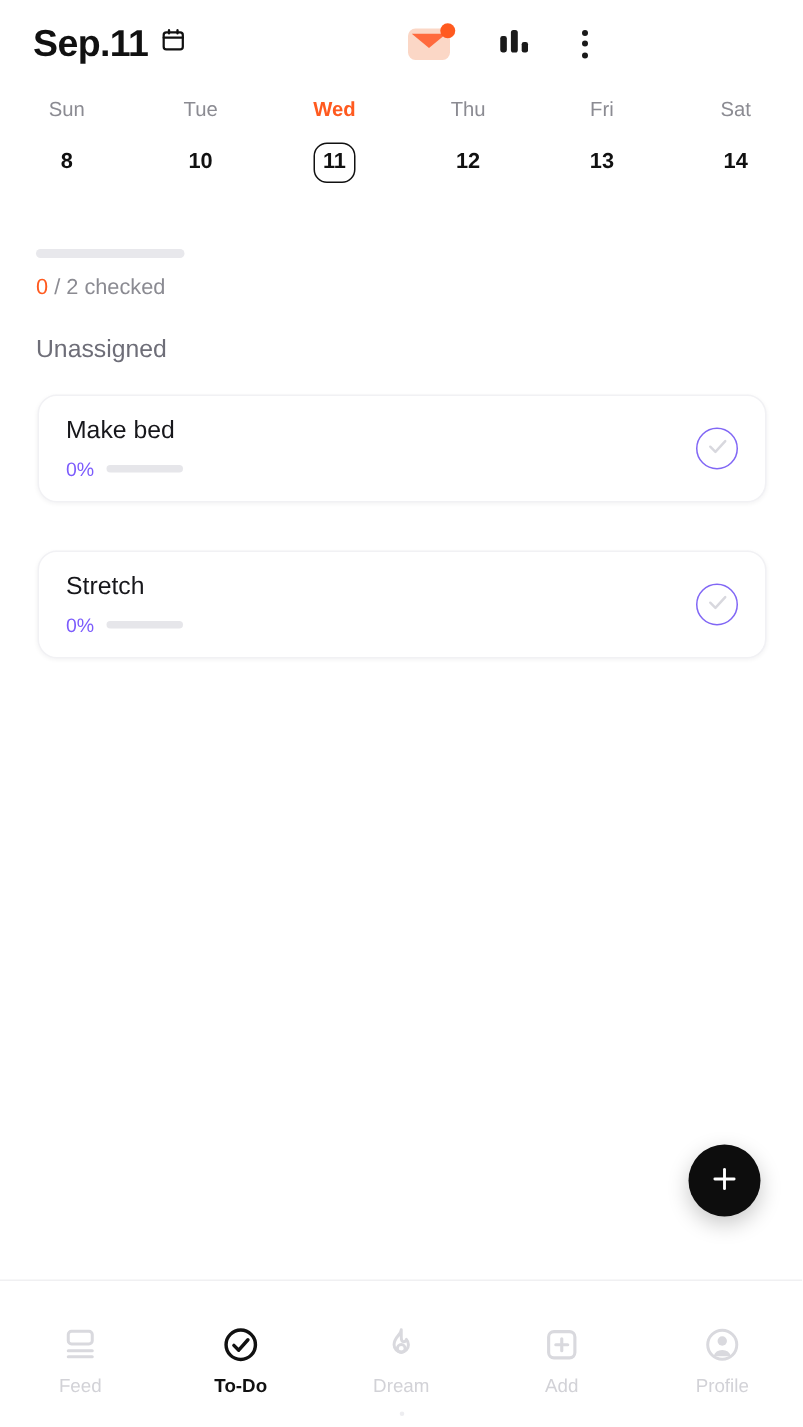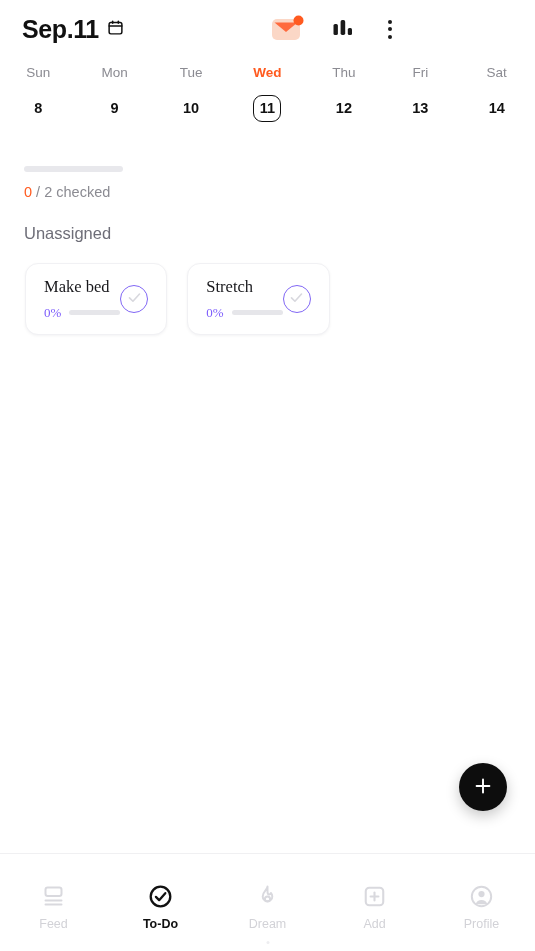--- a/index.html
+++ b/index.html
@@ -144,23 +144,22 @@
     color: #6e6e78;
     line-height: 1;
   }
 
   
   .task-list {
     position: absolute;
     top: 263px; left: 25px;
     width: 486px;
     display: flex;
-    flex-direction: row;
-    gap: 20px;
-    font-family: Liberation Serif, serif;
+    flex-direction: column;
+    gap: 32px;
   }
   .task-card {
     position: relative;
     height: 72px;
     background: #ffffff;
     border: 1px solid #f1f1f4;
     border-radius: 13px;
     box-shadow: 0 1px 3px rgba(20,20,40,0.05);
     display: flex;
     align-items: center;
@@ -308,26 +307,20 @@
   </div>
 
   <div class="week">
     <div class="day">
       <span class="day-name">Sun</span>
       <span class="day-num-box">
         <span class="day-num">8</span>
       </span>
     </div>
     <div class="day">
-      <span class="day-name">Mon</span>
-      <span class="day-num-box">
-        <span class="day-num">9</span>
-      </span>
-    </div>
-    <div class="day">
       <span class="day-name">Tue</span>
       <span class="day-num-box">
         <span class="day-num">10</span>
       </span>
     </div>
     <div class="day active">
       <span class="day-name">Wed</span>
       <span class="day-num-box">
         <span class="day-num">11</span>
       </span>

